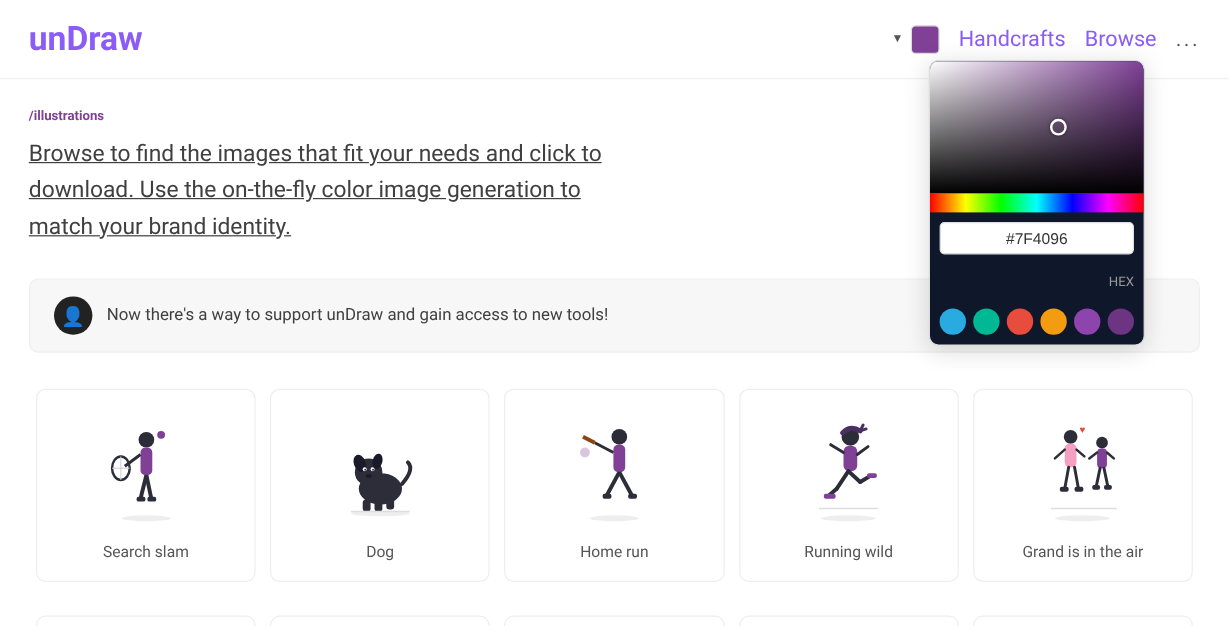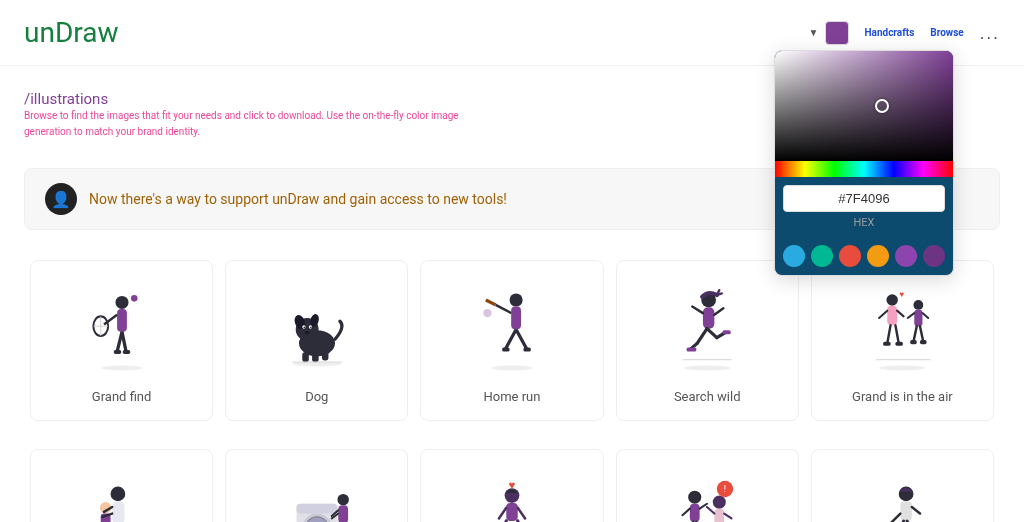--- a/index.html
+++ b/index.html
@@ -1,48 +1,48 @@
 <!DOCTYPE html>
 <html><head>
   <meta charset="utf-8">
   <style>
     * { box-sizing: border-box; margin: 0; padding: 0; }
     body { font-family: -apple-system, BlinkMacSystemFont, 'Segoe UI', Roboto, sans-serif; background: #fff; color: #333; overflow-x: hidden; }
 
     .header { display: flex; align-items: center; padding: 16px 24px; border-bottom: 1px solid #f0f0f0; position: relative; }
-    .logo { font-size: 28px; font-weight: 400; color: #15803d; margin-right: auto; }
+    .logo { font-size: 28px; font-weight: 700; color: #8b5cf6; margin-right: auto; }
     .nav-area { display: flex; align-items: center; gap: 16px; }
     .color-picker-trigger { display: flex; align-items: center; gap: 6px; cursor: pointer; }
     .color-swatch { width: 24px; height: 24px; border-radius: 4px; background: #7F4096; border: 1px solid #ddd; }
     .chevron-down { font-size: 10px; color: #555; }
-    .nav-link { font-size: 10px; color: #1d4ed8; cursor: pointer; text-decoration: none; font-weight: bold; }
+    .nav-link { font-size: 18px; color: #8b5cf6; cursor: pointer; text-decoration: none; }
     .more-btn { font-size: 18px; color: #555; cursor: pointer; letter-spacing: 2px; }
 
     .hero { padding: 24px 24px 12px; }
-    .hero-tag { color: #7F4096; font-size: 15px; font-weight: 400; }
-    .hero-desc { font-size: 10px; color: #ec4899; line-height: 1.6; max-width: 480px; }
+    .hero-tag { color: #7F4096; font-size: 11px; font-weight: 700; margin-bottom: 10px; }
+    .hero-desc { font-size: 19px; color: #404040; line-height: 1.6; max-width: 480px; text-decoration: underline; }
 
     .banner { margin: 16px 24px; background: #f7f7f7; border: 1px solid #eee; border-radius: 8px; padding: 14px 20px; display: flex; align-items: center; gap: 12px; }
     .banner-icon { width: 32px; height: 32px; border-radius: 50%; background: #222; display: flex; align-items: center; justify-content: center; flex-shrink: 0; }
     .banner-icon-inner { color: #fff; font-size: 16px; }
-    .banner-text { font-size: 14px; color: #a16207; }
+    .banner-text { font-size: 14px; color: #404040; }
 
     .illustrations-grid { display: grid; grid-template-columns: repeat(5, 1fr); gap: 0; padding: 8px 24px; }
     .illustration-card { border: 1px solid #eee; border-radius: 8px; padding: 16px; display: flex; flex-direction: column; align-items: center; margin: 6px; cursor: pointer; background: #fff; }
     .illustration-img { width: 100%; height: 100px; display: flex; align-items: center; justify-content: center; margin-bottom: 12px; }
     .illustration-label { font-size: 13px; color: #555; text-align: center; }
 
     
-    .color-picker-popup { position: absolute; top: 50px; right: 70px; width: 180px; background: #0c4a6e; border: 1px solid #ddd; border-radius: 8px; box-shadow: 0 4px 20px rgba(0,0,0,0.15); z-index: 100; overflow: hidden; }
+    .color-picker-popup { position: absolute; top: 50px; right: 70px; width: 180px; background: #0f172a; border: 1px solid #ddd; border-radius: 8px; box-shadow: 0 4px 20px rgba(0,0,0,0.15); z-index: 100; overflow: hidden; }
     .color-gradient { width: 100%; height: 110px; position: relative; background: linear-gradient(to bottom, transparent, black), linear-gradient(to right, white, #7F4096); cursor: crosshair; }
     .color-indicator { position: absolute; width: 14px; height: 14px; border-radius: 50%; border: 2px solid #fff; box-shadow: 0 0 3px rgba(0,0,0,0.5); top: 50%; left: 60%; transform: translate(-50%, -50%); }
     .hue-slider { width: 100%; height: 16px; background: linear-gradient(to right, #ff0000, #ffff00, #00ff00, #00ffff, #0000ff, #ff00ff, #ff0000); }
     .color-input-area { padding: 8px; }
     .color-hex-input { width: 100%; border: 1px solid #ddd; border-radius: 4px; padding: 5px 8px; font-size: 13px; text-align: center; color: #333; }
-    .hex-label { font-size: 11px; color: #999; text-align: center; margin-top: 4px; }
+    .hex-label { font-size: 11px; color: #999; text-align: right; margin-top: 16px; }
     .preset-colors { display: flex; gap: 6px; padding: 8px; flex-wrap: wrap; justify-content: center; }
     .preset-color { width: 22px; height: 22px; border-radius: 50%; cursor: pointer; border: none; }
 
     
     .svg-figure { width: 90px; height: 90px; }
   </style>
 </head>
 <body>
 
 <div class="header">
@@ -110,21 +110,21 @@
         <line x1="15" y1="54" x2="33" y2="54" stroke="#ccc" stroke-width="1"></line>
 
         <line x1="50" y1="61" x2="44" y2="85" stroke="#2d2d3a" stroke-width="4"></line>
         <line x1="50" y1="61" x2="55" y2="85" stroke="#2d2d3a" stroke-width="4"></line>
         <rect x="40" y="83" width="9" height="5" rx="2" fill="#2d2d3a"></rect>
         <rect x="51" y="83" width="9" height="5" rx="2" fill="#2d2d3a"></rect>
 
         <circle cx="65" cy="20" r="4" fill="#7F4096"></circle>
       </svg>
     </div>
-    <span class="illustration-label">Grand find</span>
+    <span class="illustration-label">Search slam</span>
   </div>
 
   <div class="illustration-card">
     <div class="illustration-img">
       <svg class="svg-figure" viewBox="0 0 100 110">
         <ellipse cx="50" cy="100" rx="30" ry="3" fill="#eee"></ellipse>
 
         <ellipse cx="50" cy="75" rx="22" ry="16" fill="#2d2d3a"></ellipse>
 
         <circle cx="38" cy="58" r="14" fill="#2d2d3a"></circle>
@@ -192,21 +192,21 @@
         <rect x="25" y="80" width="12" height="5" rx="2" fill="#7F4096"></rect>
         <rect x="69" y="59" width="10" height="5" rx="2" fill="#7F4096"></rect>
 
         <path d="M44 18 Q52 10 62 16" stroke="#4a3060" stroke-width="5" fill="none" stroke-linecap="round"></path>
         <line x1="62" y1="16" x2="65" y2="10" stroke="#4a3060" stroke-width="3" stroke-linecap="round"></line>
         <line x1="62" y1="16" x2="68" y2="14" stroke="#4a3060" stroke-width="3" stroke-linecap="round"></line>
 
         <line x1="20" y1="95" x2="80" y2="95" stroke="#ddd" stroke-width="1.5"></line>
       </svg>
     </div>
-    <span class="illustration-label">Search wild</span>
+    <span class="illustration-label">Running wild</span>
   </div>
 
   <div class="illustration-card">
     <div class="illustration-img">
       <svg class="svg-figure" viewBox="0 0 100 110">
         <ellipse cx="50" cy="105" rx="28" ry="3" fill="#eee"></ellipse>
 
         <circle cx="38" cy="22" r="7" fill="#2d2d3a"></circle>
         <rect x="32" y="29" width="12" height="24" rx="5" fill="#f5a0c0"></rect>
         <line x1="32" y1="35" x2="22" y2="44" stroke="#2d2d3a" stroke-width="2.5" stroke-linecap="round"></line>

